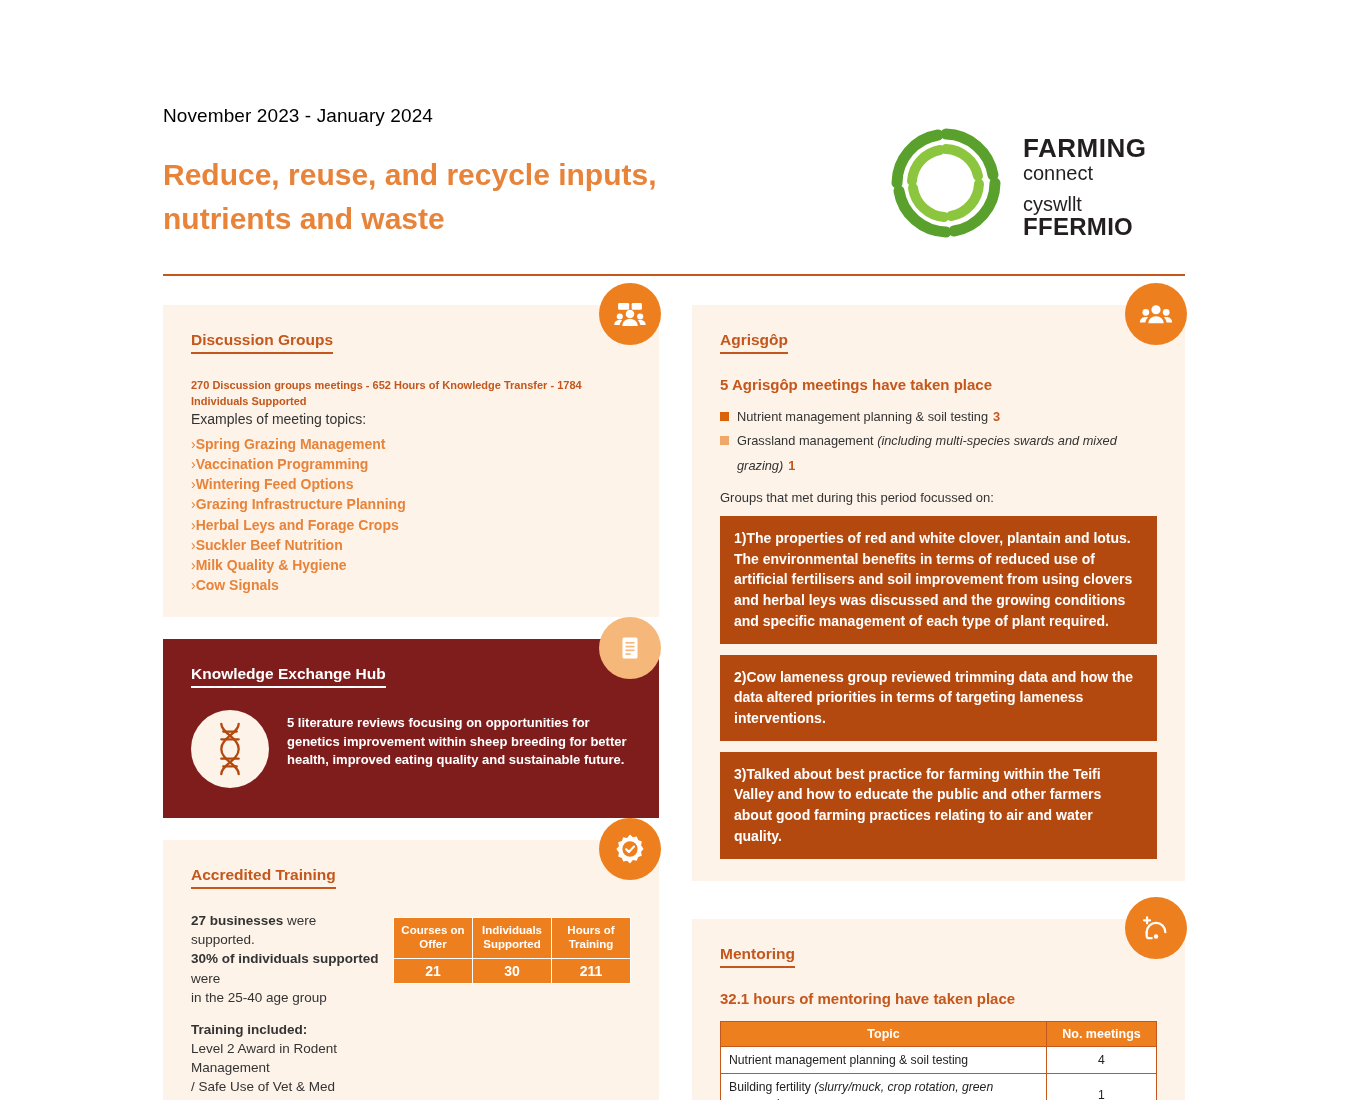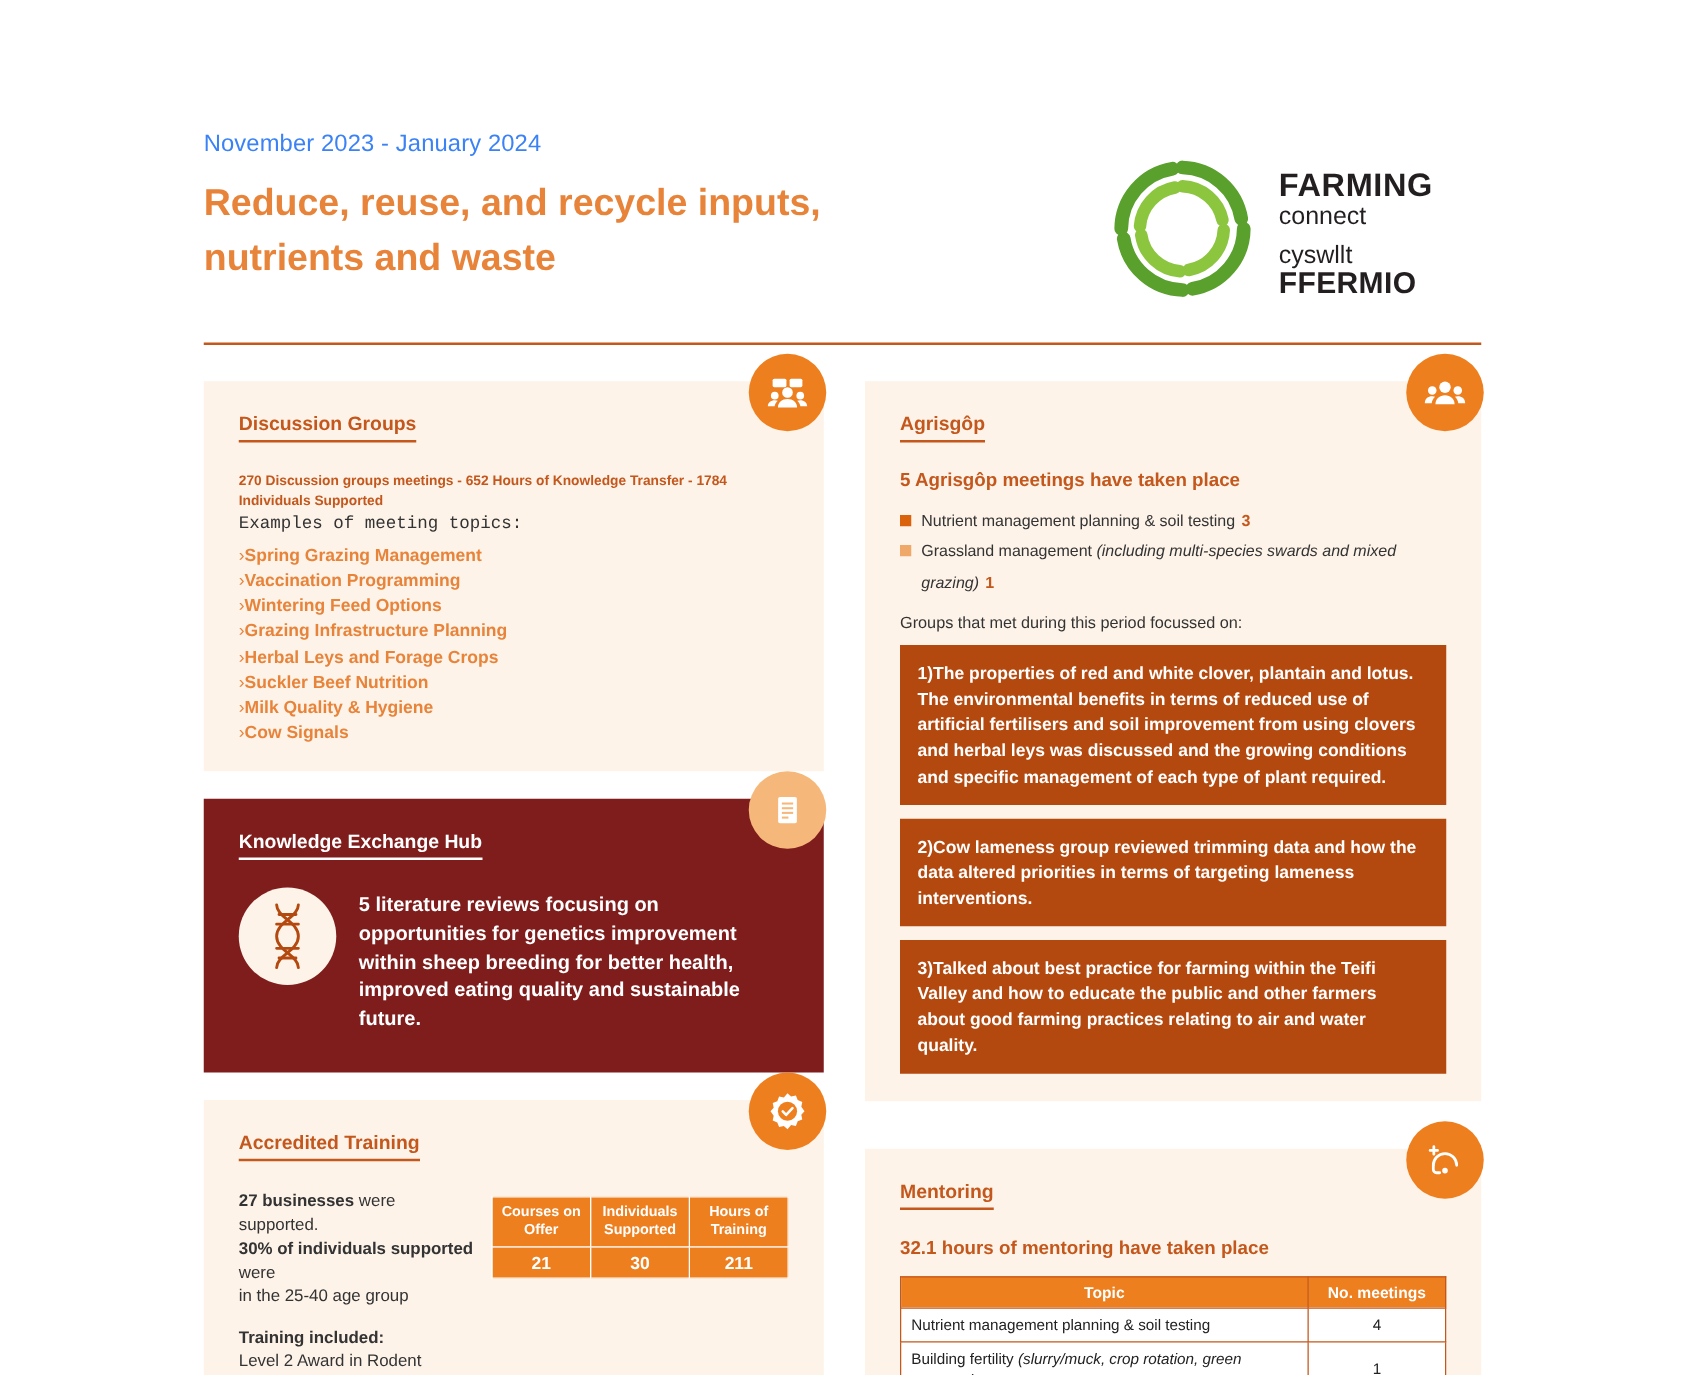--- a/index.html
+++ b/index.html
@@ -16,23 +16,23 @@
   }
 
   
   .header {
     position: absolute;
     left: 163px; top: 105px;
     width: 1022px;
   }
   .date-line {
     font-size: 19px;
-    color: #3b82f6;
+    color: #000000;
     letter-spacing: 0.1px;
-    margin-bottom: 14px;
+    margin-bottom: 26px;
   }
   .main-title {
     font-size: 30px;
     font-weight: bold;
     color: #E8833A;
     line-height: 1.45;
     width: 620px;
   }
   .logo-wrap {
     position: absolute;
@@ -96,38 +96,38 @@
   .sec-title.white {
     color: #fff; border-bottom-color: #fff;
   }
 
   
   .dg { padding: 26px 28px 22px 28px; }
   .dg-head {
     margin-top: 24px;
     font-size: 11px; font-weight: bold; color: #C4571C; line-height: 1.45;
   }
-  .dg-sub { font-size: 14px; color: #333; margin-top: 1px; font-family: Liberation Mono, monospace; }
+  .dg-sub { font-size: 14px; color: #333; margin-top: 1px; }
   .dg-list { margin-top: 7px; }
   .dg-item {
     font-size: 14px; font-weight: bold; color: #E8833A;
     line-height: 1.44;
   }
   .dg-item .chev { font-weight: normal; }
 
   
   .keh { margin-top: 22px; padding: 26px 28px 30px 28px; }
   .keh-body { display: flex; align-items: flex-start; margin-top: 22px; }
   .keh-circle {
     width: 78px; height: 78px; border-radius: 50%;
     background: #FDF3E9; flex: 0 0 78px;
     display: flex; align-items: center; justify-content: center;
     margin-right: 18px;
   }
-  .keh-text { font-size: 16px; font-weight: bold; line-height: 1.42; padding-top: 4px; }
+  .keh-text { font-size: 13px; font-weight: bold; line-height: 1.42; padding-top: 4px; }
 
   
   .at { margin-top: 22px; padding: 26px 28px 24px 28px; }
   .at-cols { display: flex; margin-top: 22px; }
   .at-left { width: 250px; font-size: 13.5px; color: #333; line-height: 1.42; }
   .at-left b { color: #333; }
   .at-left .blk { margin-top: 13px; }
   .at-left .hdg { font-weight: bold; }
   .at-right { flex: 1; padding-left: 14px; padding-top: 6px; }
   table.mini { border-collapse: collapse; width: 238px; }

